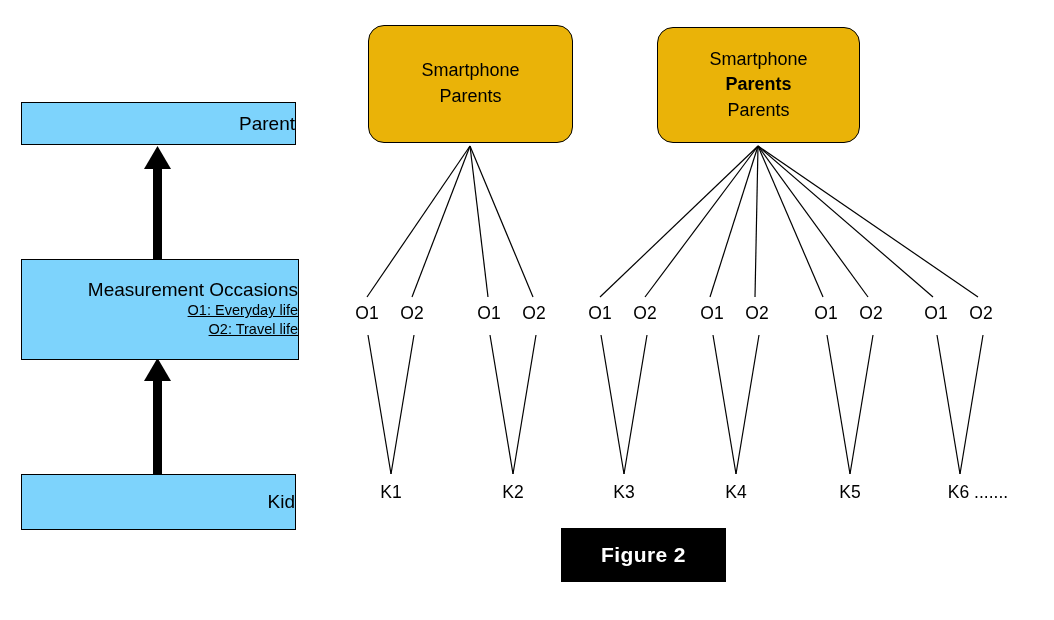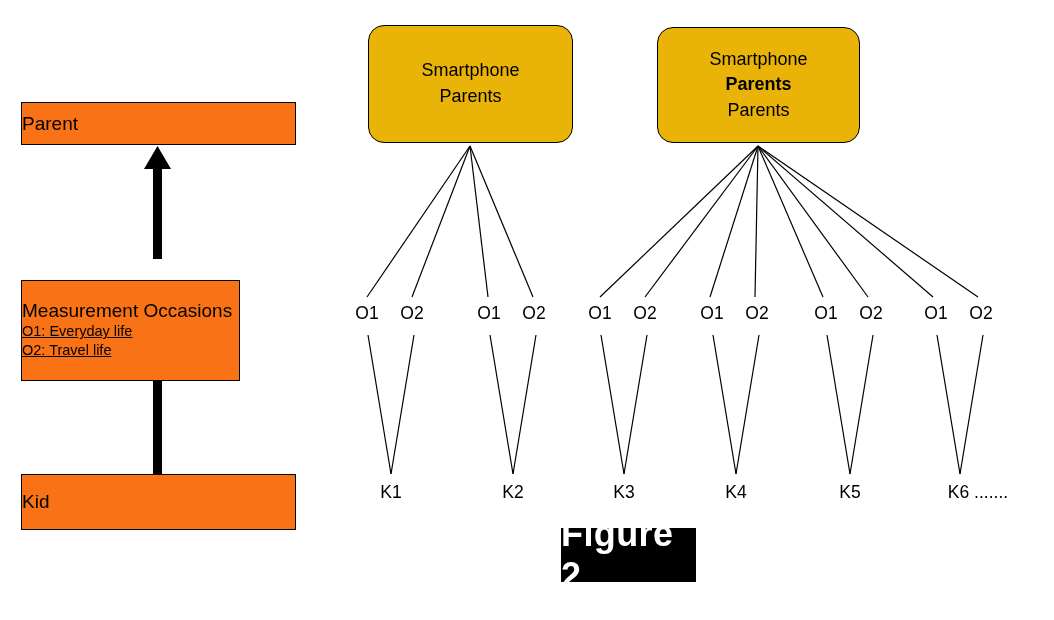--- a/index.html
+++ b/index.html
@@ -29,41 +29,41 @@
     width: 1054px;
     height: 620px;
     pointer-events: none;
   }
 
   
   .level-box {
     position: absolute;
     box-sizing: border-box;
     border: 1.6px solid #000000;
-    background: #f97316;
+    background: #7dd3fc;
     display: flex;
     flex-direction: column;
-    align-items: flex-start;
+    align-items: flex-end;
     justify-content: center;
     text-align: center;
   }
   .level-title {
     font-size: 19px;
     line-height: 1.15;
     white-space: nowrap;
   }
   .level-sub {
     font-size: 14.5px;
     line-height: 1.32;
     white-space: nowrap;
     text-decoration: underline;
   }
 
   #box-parent { left: 21px; top: 102px; width: 275px; height: 43px; }
-  #box-occasions { left: 21px; top: 259px; width: 219px; height: 101px; margin-top: 21px; }
+  #box-occasions { left: 21px; top: 259px; width: 278px; height: 101px; }
   #box-kid { left: 21px; top: 474px; width: 275px; height: 56px; }
 
   
   .group-box {
     position: absolute;
     box-sizing: border-box;
     border: 1.6px solid #000000;
     border-radius: 16px;
     background: #eab308;
     display: flex;
@@ -88,28 +88,28 @@
     text-align: right;
   }
   .occ-label { top: 305px; }
   .kid-label { top: 484px; }
 
   
   #figure-caption {
     position: absolute;
     left: 561px;
     top: 528px;
-    width: 135px;
+    width: 165px;
     height: 54px;
     background: #000000;
     color: #ffffff;
     display: flex;
     align-items: center;
     justify-content: center;
-    font-size: 36px;
+    font-size: 21px;
     font-weight: bold;
     letter-spacing: 0.4px;
   }
 </style>
 </head>
 <body>
 
 <div id="canvas">
 
   <svg class="layer-svg" viewBox="0 0 1054 620">

